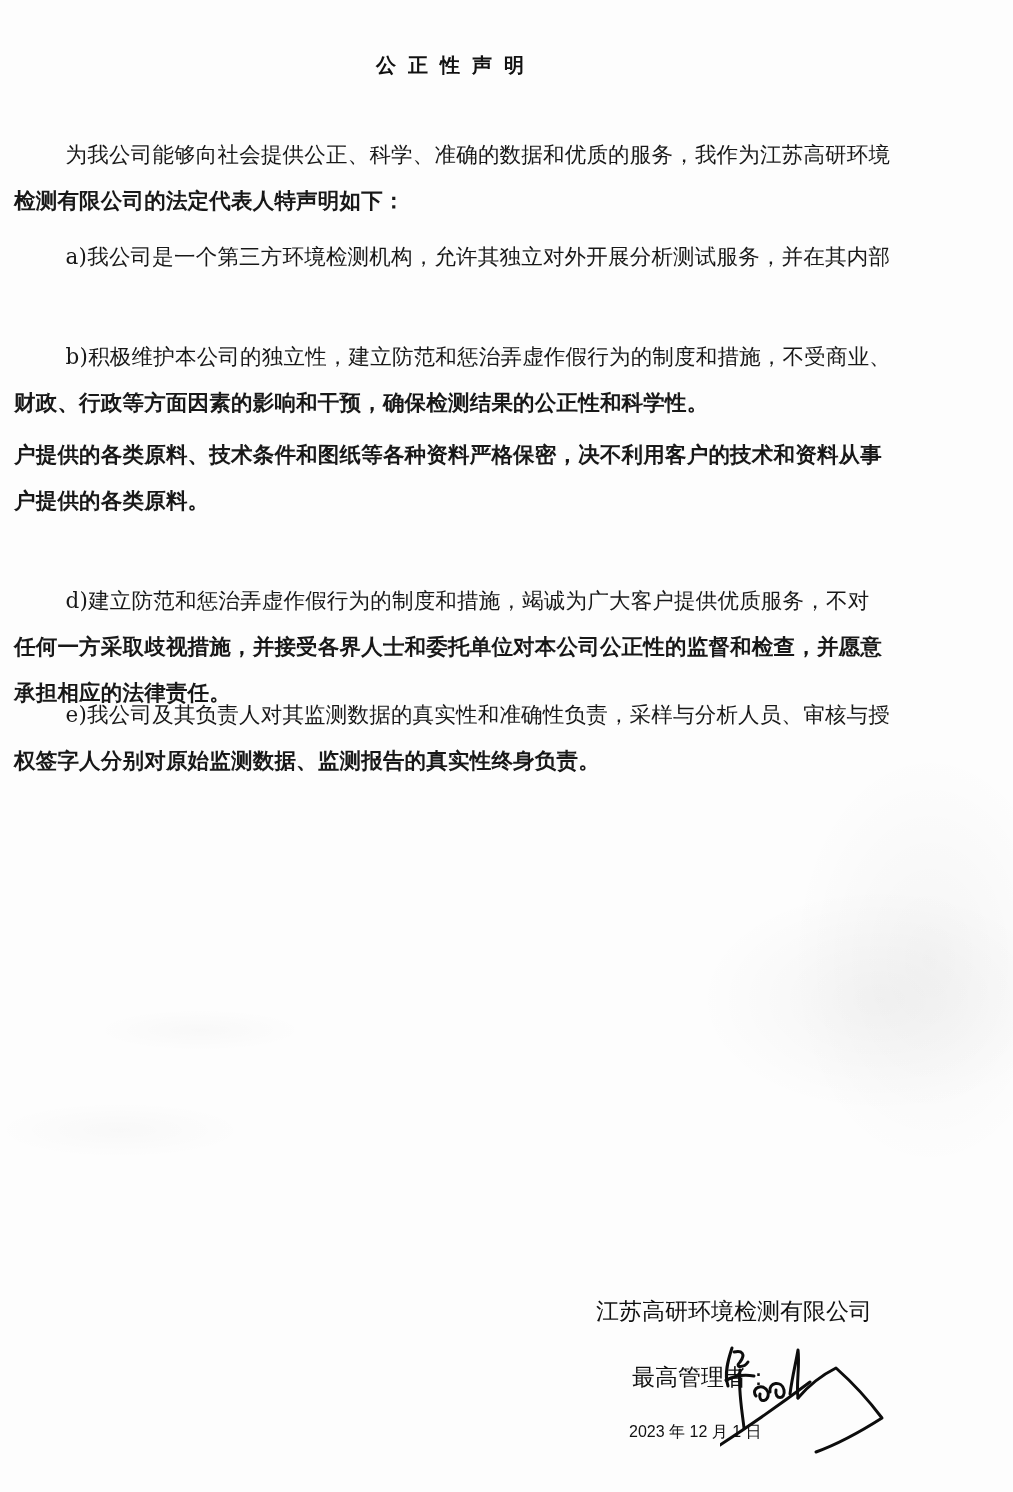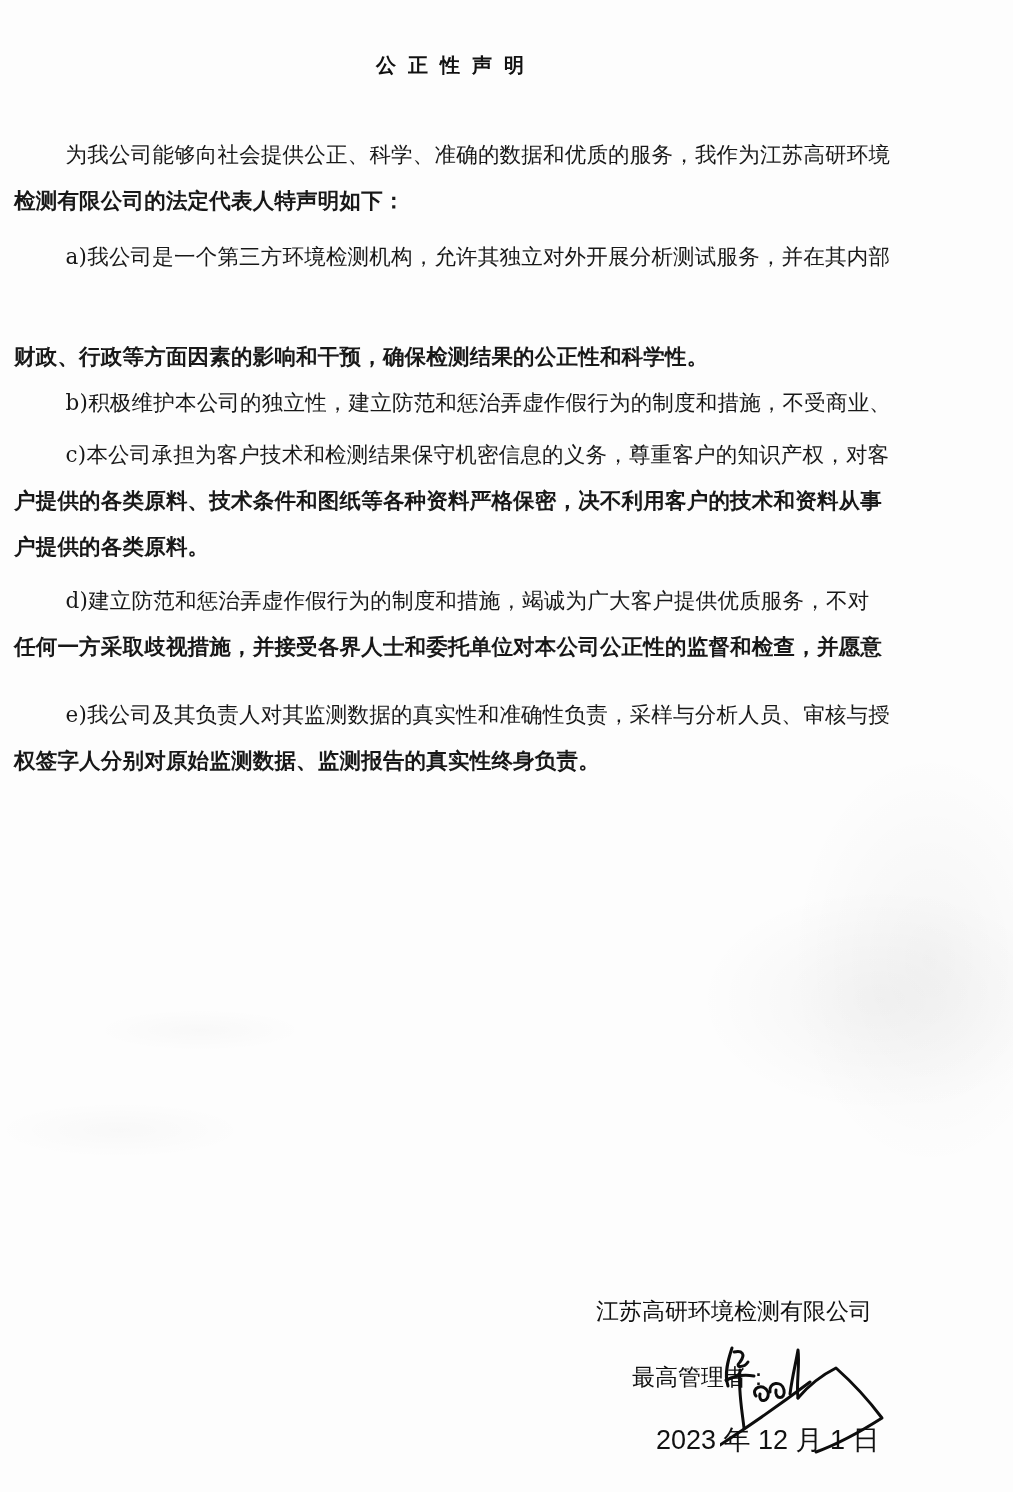--- a/index.html
+++ b/index.html
@@ -72,25 +72,25 @@
       white-space: nowrap;
     }
     .sig-manager {
       position: absolute;
       left: 44px;
       top: 66px;
       white-space: nowrap;
     }
     .sig-date {
       position: absolute;
-      left: 68px;
+      left: 41px;
       top: 126px;
       white-space: nowrap;
       font-family: "Liberation Sans", sans-serif;
-      font-size: 27px;
+      font-size: 16px;
     }
     .signature {
       position: absolute;
       left: 720px;
       top: 1340px;
       width: 240px;
       height: 130px;
     }
   </style>
 </head>
@@ -103,33 +103,33 @@
   <div class="para" style="top:132px;">
     <span class="line">为我公司能够向社会提供公正、科学、准确的数据和优质的服务，我作为江苏高研环境</span>
     <span class="line cont">检测有限公司的法定代表人特声明如下：</span>
   </div>
 
   <div class="para" style="top:234px;">
     <span class="line">a)我公司是一个第三方环境检测机构，允许其独立对外开展分析测试服务，并在其内部</span>
   </div>
 
   <div class="para" style="top:334px;">
+    <span class="line">b)积极维护本公司的独立性，建立防范和惩治弄虚作假行为的制度和措施，不受商业、</span>
     <span class="line cont">财政、行政等方面因素的影响和干预，确保检测结果的公正性和科学性。</span>
-    <span class="line">b)积极维护本公司的独立性，建立防范和惩治弄虚作假行为的制度和措施，不受商业、</span>
   </div>
 
   <div class="para" style="top:432px;">
-    <span class="line">c)本公司承担为客户技术和检测结果保守机密信息的义务，尊重客户的知识产权，对客</span>
     <span class="line cont">户提供的各类原料、技术条件和图纸等各种资料严格保密，决不利用客户的技术和资料从事</span>
     <span class="line cont">户提供的各类原料。</span>
   </div>
 
   <div class="para" style="top:578px;">
     <span class="line">d)建立防范和惩治弄虚作假行为的制度和措施，竭诚为广大客户提供优质服务，不对</span>
     <span class="line cont">任何一方采取歧视措施，并接受各界人士和委托单位对本公司公正性的监督和检查，并愿意</span>
+    <span class="line cont">承担相应的法律责任。</span>
   </div>
 
   <div class="para" style="top:692px;">
     <span class="line">e)我公司及其负责人对其监测数据的真实性和准确性负责，采样与分析人员、审核与授</span>
     <span class="line cont">权签字人分别对原始监测数据、监测报告的真实性终身负责。</span>
   </div>
 
   <div class="sig-block">
     <div class="sig-company">江苏高研环境检测有限公司</div>
     <div class="sig-manager">最高管理者：</div>

